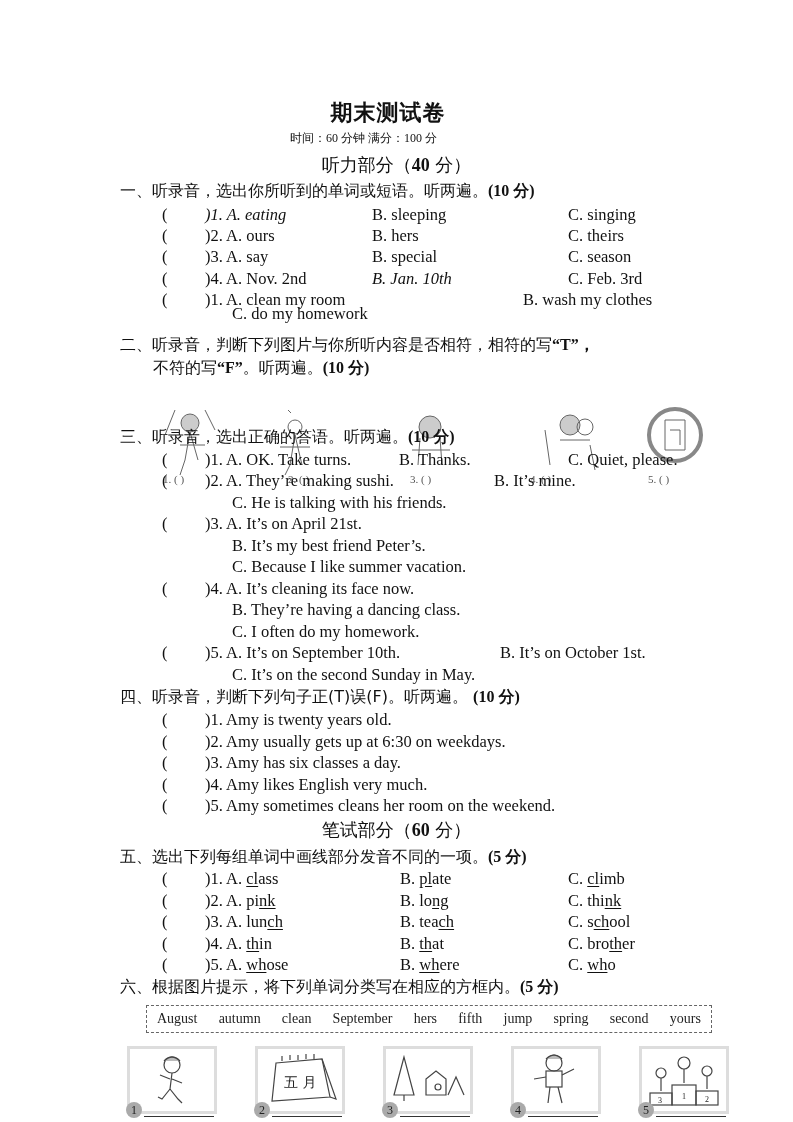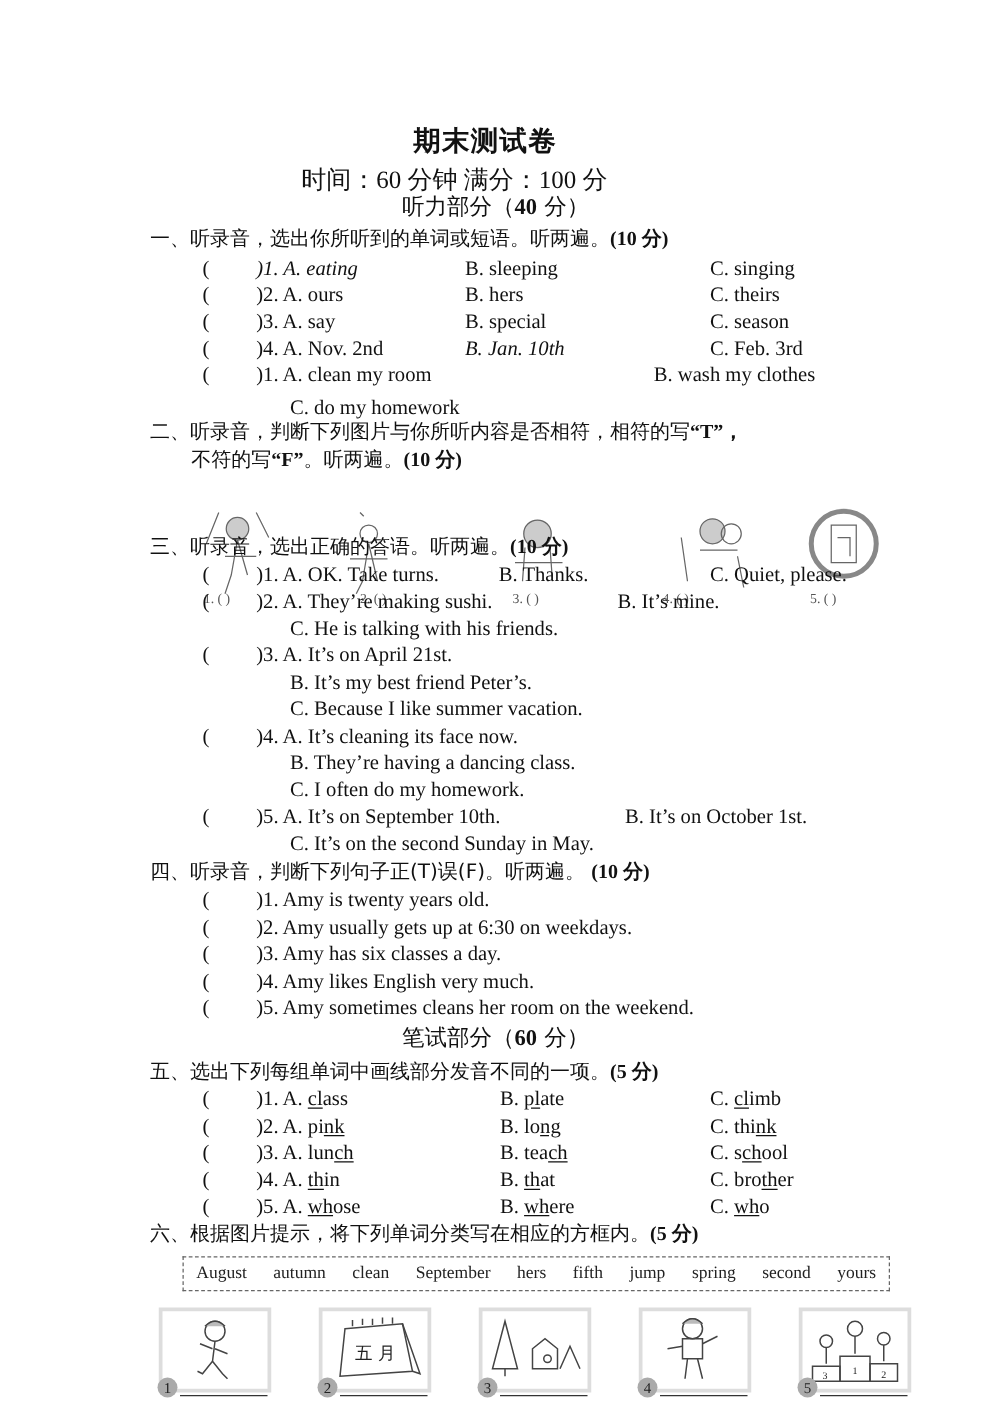--- a/index.html
+++ b/index.html
@@ -1,20 +1,20 @@
 <!DOCTYPE html>
 <html><head>
 <meta charset="utf-8">
 <style>
   html, body { margin:0; padding:0; background:#ffffff; }
   body { width:793px; height:1122px; position:relative; overflow:hidden;
          font-family:"Liberation Serif","DejaVu Serif",serif; color:#111; }
   .abs { position:absolute; white-space:nowrap; }
   .title { left:0; width:776px; text-align:center; top:98px; font-size:22px; font-weight:bold; font-family:"DejaVu Sans",sans-serif; letter-spacing:1px; }
-  .subtitle { left:0; width:727px; text-align:center; top:130px; font-size:20px; }
+  .subtitle { left:0; width:727px; text-align:center; top:130px; font-size:12px; }
   .part { left:0; width:793px; text-align:center; font-size:18px; font-family:"DejaVu Sans",sans-serif; }
   .part b { font-family:"Liberation Serif",serif; }
   .sec { left:120px; font-size:16px; font-family:"DejaVu Sans",sans-serif; }
   .sec b { font-family:"Liberation Serif",serif; font-weight:bold; }
   .line { font-size:16.5px; }
   .paren { left:162px; }
   .u { text-decoration:underline; text-underline-offset:2px; }
   .wordbox { left:146px; top:1005px; width:566px; height:28px; border:1px dashed #666; font-size:14px;
              display:flex; justify-content:space-between; align-items:center; padding:0 10px; box-sizing:border-box; color:#222; }
   .pic { position:absolute; top:1046px; width:84px; height:62px; border:3px solid #ddd; background:#fff; }
@@ -50,21 +50,21 @@
   <div class="abs line" style="left:568px;top:247px;">C. season</div>
 
   <div class="abs line paren" style="top:269px;">(</div>
   <div class="abs line" style="left:205px;top:269px;">)4. A. Nov. 2nd</div>
   <div class="abs line" style="left:372px;top:269px;font-style:italic;">B. Jan. 10th</div>
   <div class="abs line" style="left:568px;top:269px;">C. Feb. 3rd</div>
 
   <div class="abs line paren" style="top:290px;">(</div>
   <div class="abs line" style="left:205px;top:290px;">)1. A. clean my room</div>
   <div class="abs line" style="left:502px;top:290px;margin-left:21px;">B. wash my clothes</div>
-  <div class="abs line" style="left:232px;top:316px;">C. do my homework</div>
+  <div class="abs line" style="left:232px;top:304px;">C. do my homework</div>
 </div>
 
 <div class="abs sec" style="top:335px;"><span>二、听录音，判断下列图片与你所听内容是否相符，相符的写</span><b>“T”，</b></div>
 <div class="abs sec" style="left:153px;top:358px;"><span>不符的写</span><b>“F”</b><span>。听两遍。</span><b>(10 分)</b></div>
 
 <svg class="sketch" style="left:150px;top:405px;" width="580" height="80">
   <g stroke="#666" fill="none" stroke-width="1">
 
     <circle cx="40" cy="18" r="9" fill="#ccc"></circle>
     <path d="M25 5 L15 30 M55 5 L65 25 M40 27 L35 55 L30 70 M40 27 L48 55 M30 40 L55 40"></path>

